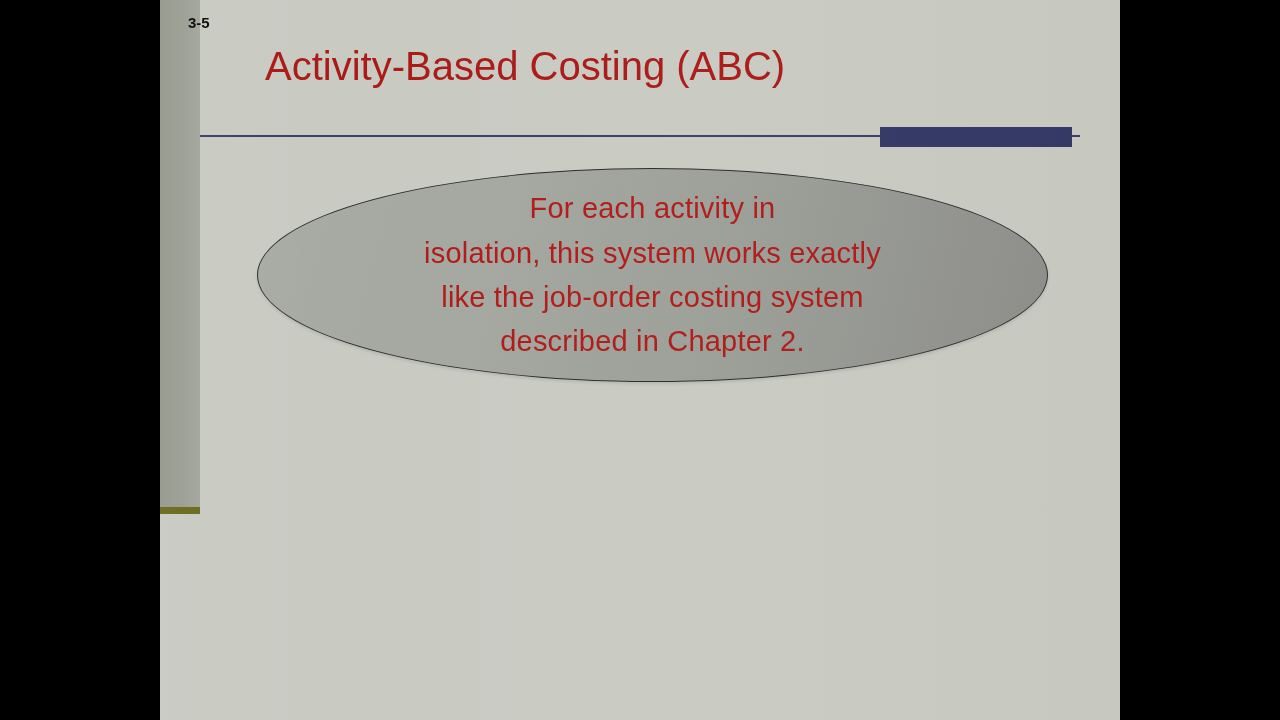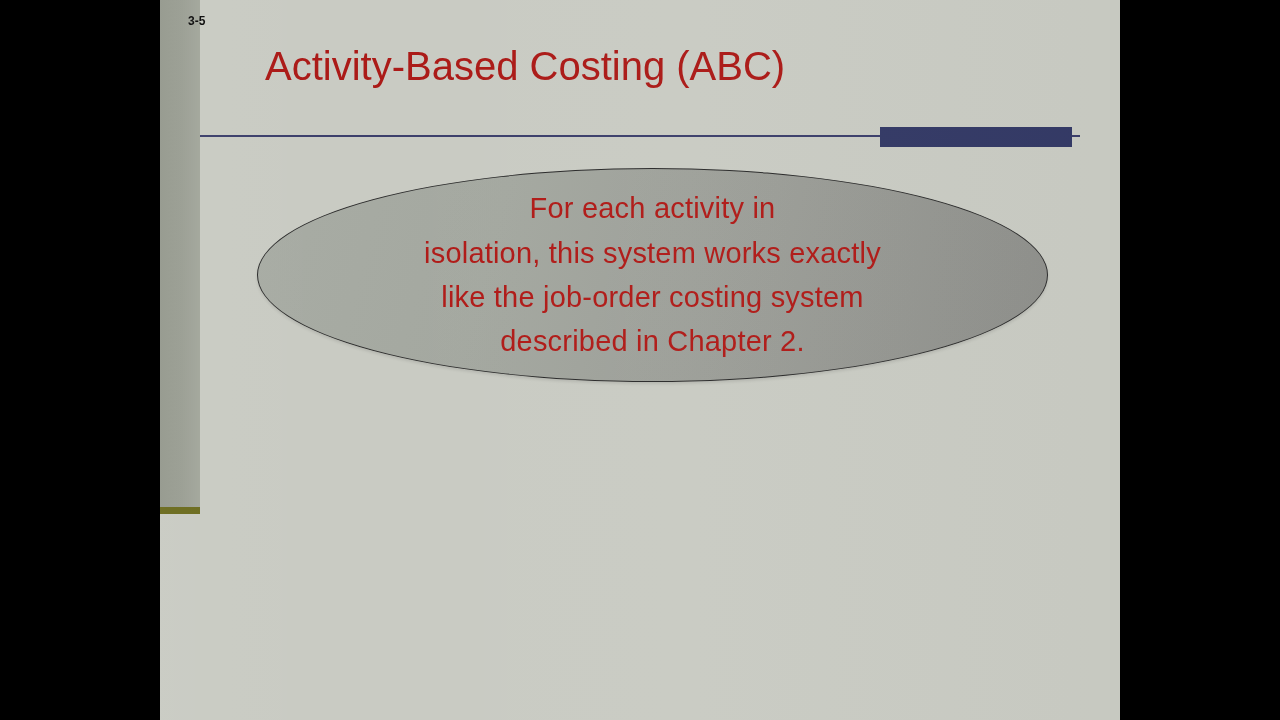--- a/index.html
+++ b/index.html
@@ -48,21 +48,21 @@
     position:absolute;
     left:0; top:507px;
     width:40px; height:7px;
     background:#6b6b1e;
   }
 
   
   #slide-number {
     position:absolute;
     left:28px; top:14px;
-    font-size:12px;
+    font-size:15px;
     font-weight:bold;
     color:#111;
     letter-spacing:0px;
     z-index:5;
   }
 
   
   #title {
     position:absolute;
     left:105px; top:44px;

